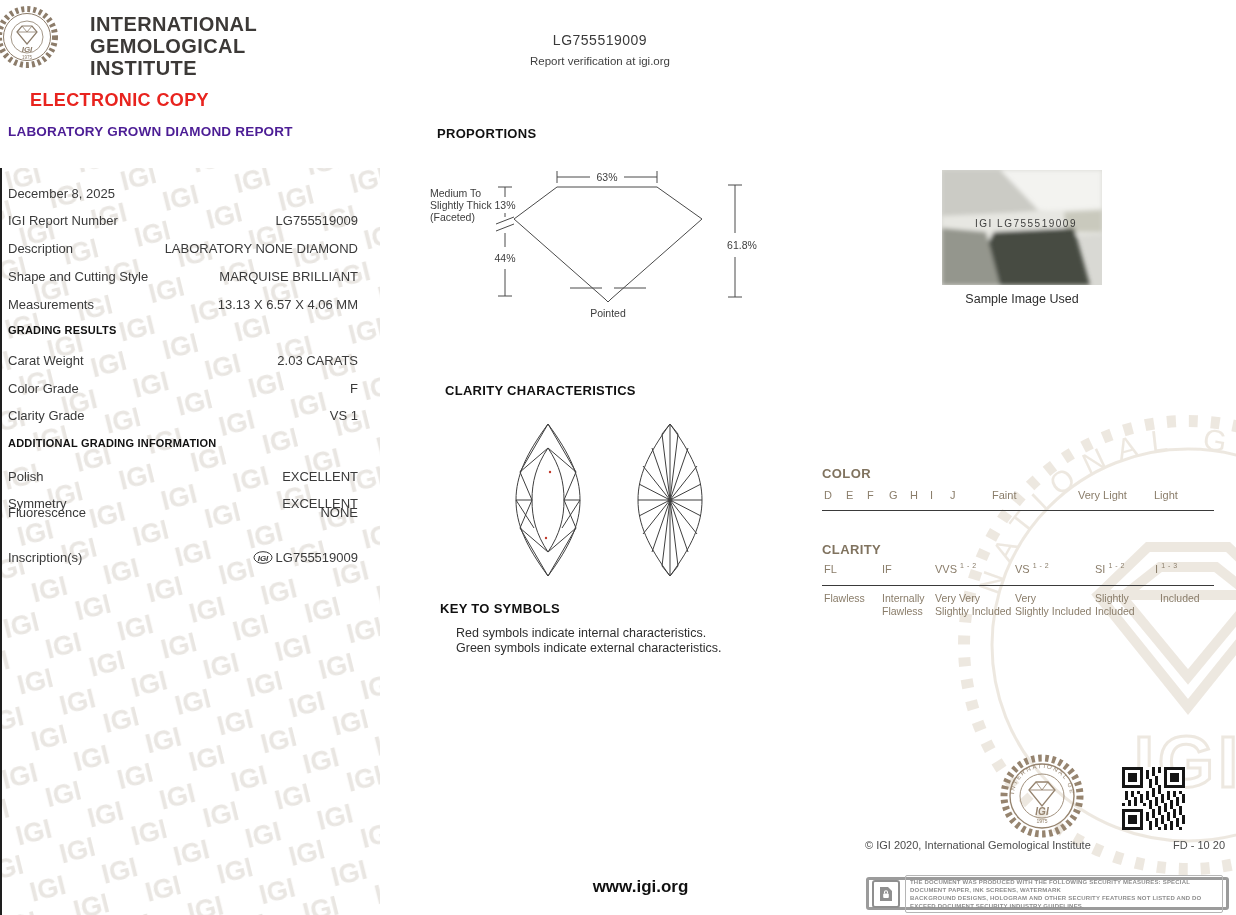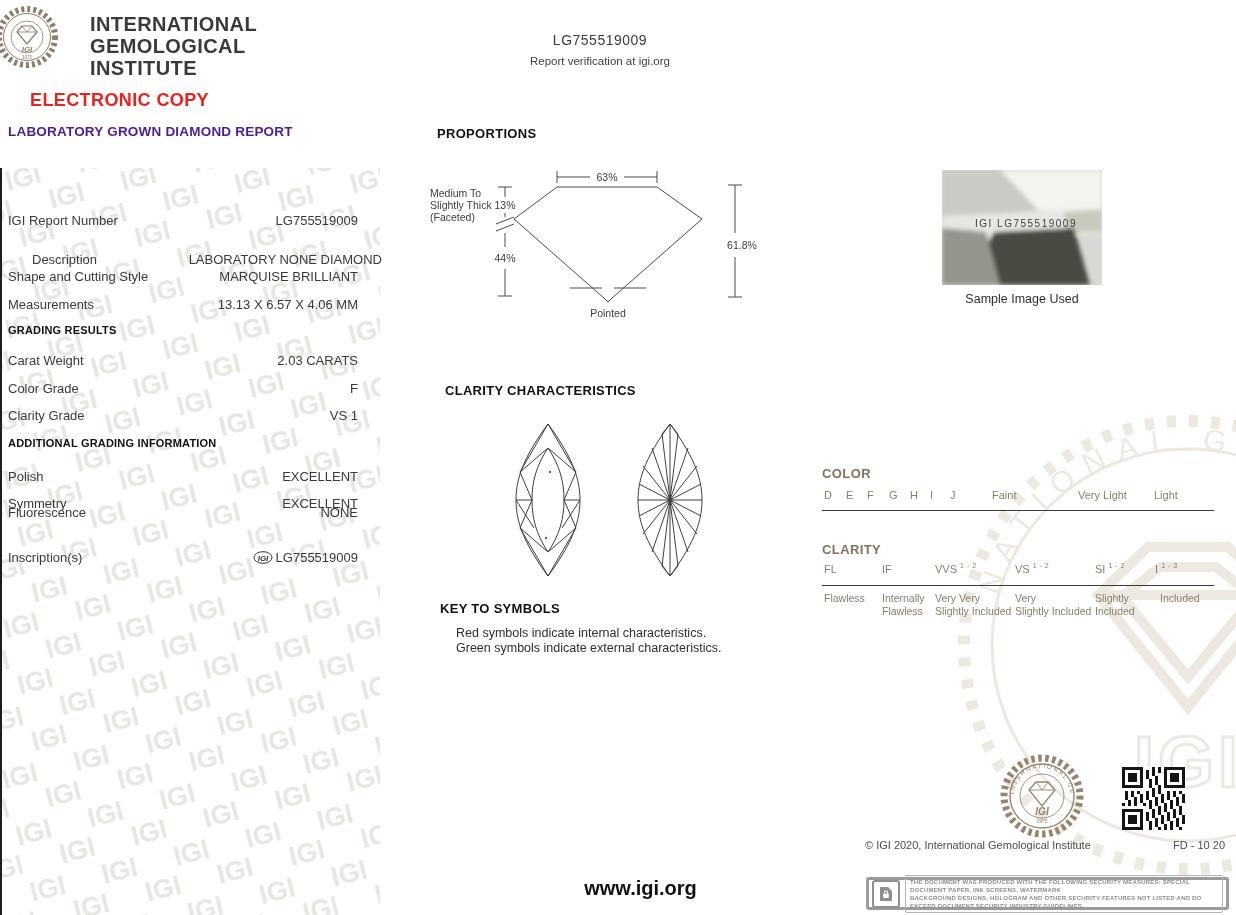--- a/index.html
+++ b/index.html
@@ -38,21 +38,21 @@
   .scale-head{font-size:13px;font-weight:bold;color:#80735f;letter-spacing:.4px;}
   .scale-item{position:absolute;font-size:11px;color:#8a7d6a;white-space:nowrap;}
   .scale-line{height:1px;background:#3a3a3a;}
   .cl-code{font-size:11px;color:#8a7d6a;}
   .cl-code sup{font-size:7px;letter-spacing:.5px;}
   .cl-desc{position:absolute;font-size:10.5px;line-height:12.5px;color:#8a7d6a;white-space:pre-line;}
 
   
   .copyright{left:865px;top:839px;font-size:11px;color:#4c4c4c;}
   .formcode{left:1120px;top:839px;width:105px;text-align:right;font-size:11px;color:#4c4c4c;}
-  .website{left:518px;top:877px;width:245px;text-align:center;font-size:20px;font-weight:bold;color:#111;}
+  .website{left:518px;top:877px;width:245px;text-align:center;font-size:17px;font-weight:bold;color:#111;}
   .sec-strip{left:866px;top:877px;width:363px;height:33px;border:3px solid #9b9b9b;border-radius:3px;
              display:flex;align-items:center;gap:5px;padding:0 3px;background:#fff;box-sizing:border-box;}
   .sec-text{flex:1;border:1px solid #b5b5b5;border-radius:2px;padding:2px 4px;font-size:6px;line-height:8px;
             color:#8d8d8d;letter-spacing:.2px;white-space:pre-line;font-weight:bold;}
   .lockbox{width:24px;height:24px;border:2px solid #8f8f8f;border-radius:3px;display:flex;align-items:center;justify-content:center;}
 </style>
 </head>
 <body>
 
 <div class="page">
@@ -105,26 +105,29 @@
     <div>GEMOLOGICAL</div>
     <div>INSTITUTE</div>
   </div>
 
   <div class="abs electronic">ELECTRONIC COPY</div>
   <div class="abs report-title">LABORATORY GROWN DIAMOND REPORT</div>
 
   <div class="abs top-number">LG755519009</div>
   <div class="abs top-verif">Report verification at igi.org</div>
 
+  <div class="abs row" style="top:186px;">
+      <span>December 8, 2025</span>
+    </div>
 
   <div class="abs row" style="top:213px;">
     <span>IGI Report Number</span>
     <span class="val">LG755519009</span>
   </div>
-  <div class="abs row" style="top:252px;margin-left:24px;">
+  <div class="abs row" style="top:241px;">
     <span>Description</span>
     <span class="val">LABORATORY NONE DIAMOND</span>
   </div>
   <div class="abs row" style="top:269px;">
     <span>Shape and Cutting Style</span>
     <span class="val">MARQUISE BRILLIANT</span>
   </div>
   <div class="abs row" style="top:297px;">
     <span>Measurements</span>
     <span class="val">13.13 X 6.57 X 4.06 MM</span>

